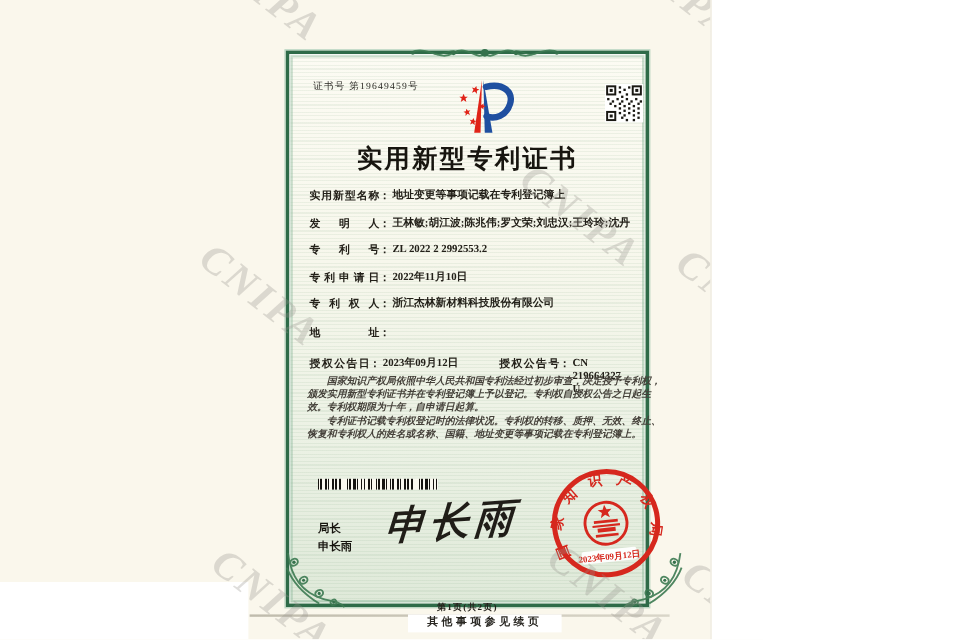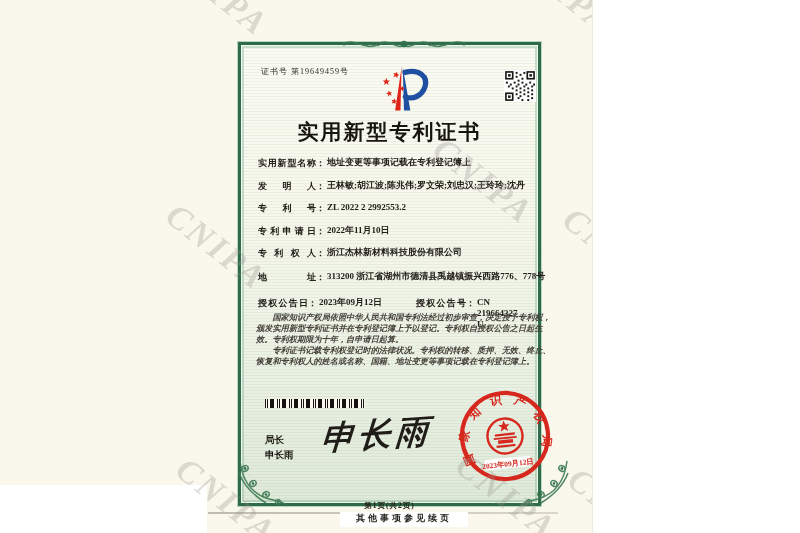--- a/index.html
+++ b/index.html
@@ -228,21 +228,20 @@
             <span class="fvalue">2022年11月10日</span>
           </div>
           <div class="row" style="top:90px">
             <span class="flabel">专利权人</span>
             <span class="fcolon">：</span>
             <span class="fvalue">浙江杰林新材料科技股份有限公司</span>
           </div>
           <div class="row" style="top:114px">
             <span class="flabel">地址</span>
             <span class="fcolon">：</span>
-            <span class="fvalue">313200 浙江省湖州市德清县禹越镇振兴西路776、778号</span>
           </div>
           <div class="row" style="top:140px">
             <span class="flabel w5">授权公告日</span>
             <span class="fcolon">：</span>
             <span class="fvalue">2023年09月12日</span>
             <span class="pair2">
               <span class="flabel w5">授权公告号</span>
               <span class="fcolon">：</span>
               <span class="fvalue">CN 219664327 U</span>
             </span>

